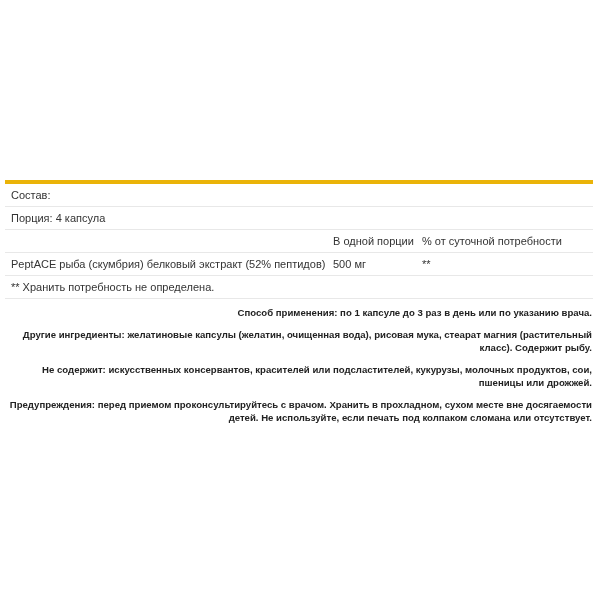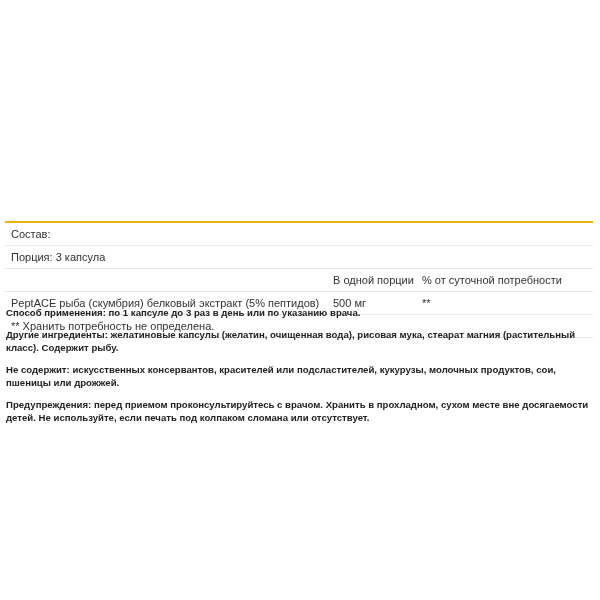--- a/index.html
+++ b/index.html
@@ -1,41 +1,41 @@
 <!DOCTYPE html>
 <html><head>
 <meta charset="utf-8">
 <style>
   html, body { margin:0; padding:0; background:#ffffff; }
   body { width:600px; height:600px; position:relative; overflow:hidden; font-family:"Liberation Sans", sans-serif; color:#333; }
-  .table { position:absolute; left:5px; top:180px; width:588px; border-top:2px solid #eab308;margin-top:41px; }
+  .table { position:absolute; left:5px; top:180px; width:588px; border-top:4px solid #eab308; }
   .row { height:22px; border-bottom:1px solid #e8e8e8; position:relative; font-size:11px; line-height:22px; }
   .cell { position:absolute; top:0; white-space:nowrap; }
   .c1 { left:6px; }
   .c2 { left:328px; }
   .c3 { left:417px; }
   .notes { position:absolute; left:6px; top:306px; width:586px; font-size:9.6px; font-weight:bold; color:#222; line-height:13px; }
-  .notes p { margin:0 0 9px 0; }
+  .notes p { margin:0 0 9px 0;text-align:right; }
 </style>
 </head>
 <body>
 
 <div class="table">
   <div class="row">
     <span class="cell c1">Состав:</span>
   </div>
   <div class="row">
-    <span class="cell c1">Порция: 3 капсула</span>
+    <span class="cell c1">Порция: 4 капсула</span>
   </div>
   <div class="row">
     <span class="cell c2">В одной порции</span>
     <span class="cell c3">% от суточной потребности</span>
   </div>
   <div class="row">
-    <span class="cell c1">PeptACE рыба (скумбрия) белковый экстракт (5% пептидов)</span>
+    <span class="cell c1">PeptACE рыба (скумбрия) белковый экстракт (52% пептидов)</span>
     <span class="cell c2">500 мг</span>
     <span class="cell c3">**</span>
   </div>
   <div class="row">
     <span class="cell c1">** Хранить потребность не определена.</span>
   </div>
 </div>
 
 <div class="notes">
   <p>Способ применения: по 1 капсуле до 3 раз в день или по указанию врача.</p>

